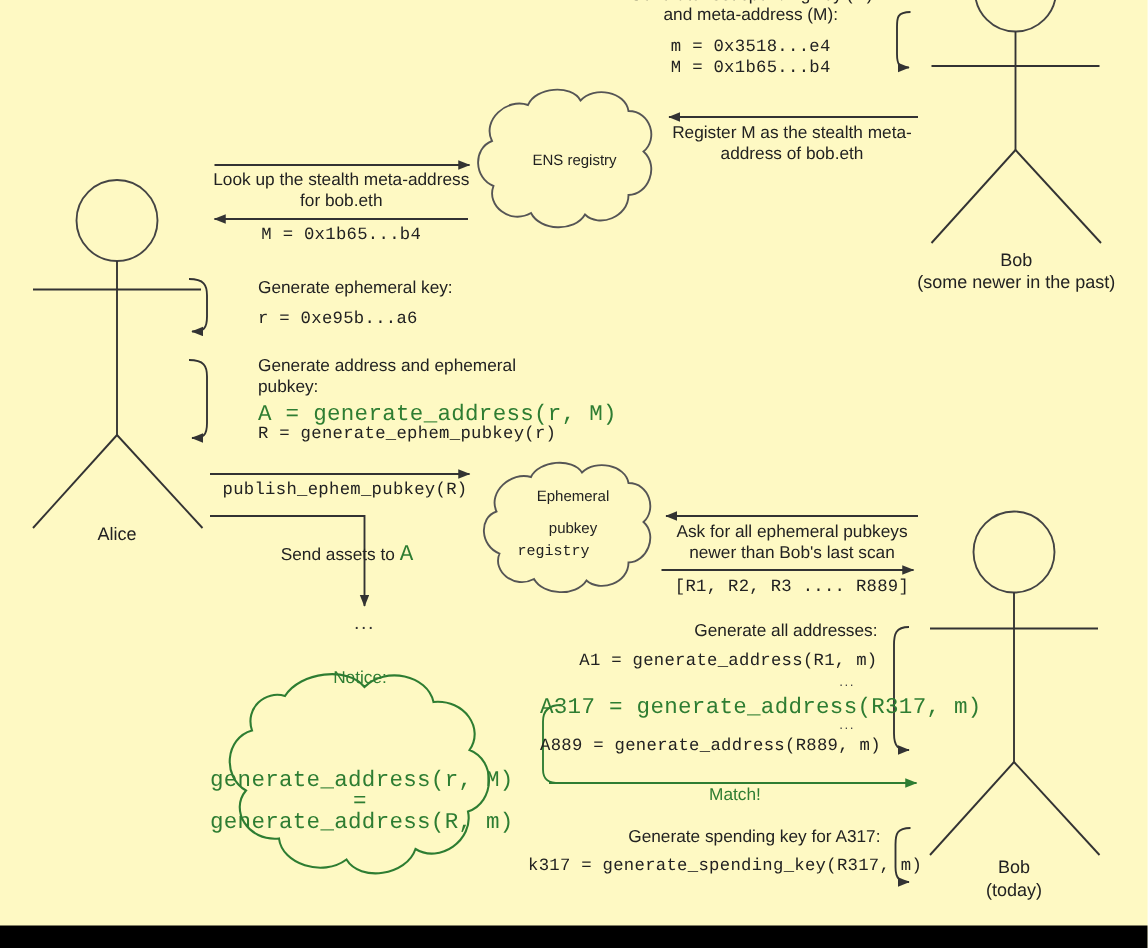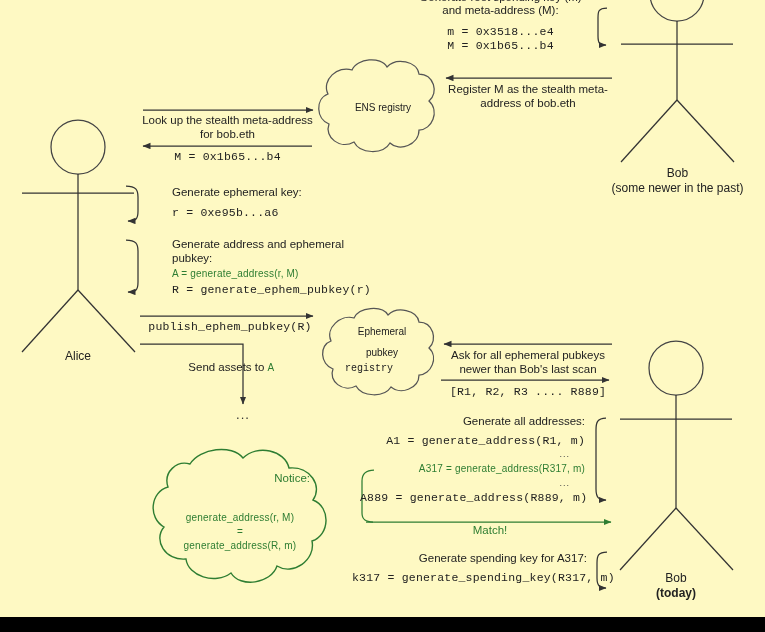--- a/index.html
+++ b/index.html
@@ -4,21 +4,21 @@
 <style>
   html,body{margin:0;padding:0;background:#ffffff;}
   body{width:765px;height:632px;overflow:hidden;
        font-family:"Liberation Sans",sans-serif;color:#1a1a1a;}
   #stage{position:relative;width:765px;height:632px;background:#fef9c3;}
   svg.layer{position:absolute;left:0;top:0;width:765px;height:632px;}
   .lbl{position:absolute;white-space:pre;line-height:1.18;}
   .sans{font-family:"Liberation Sans",sans-serif;font-size:11.5px;color:#222;}
   .mono{font-family:"Liberation Mono",monospace;font-size:11.5px;color:#222;letter-spacing:.2px;}
   .grn{color:#2e7d32;}
-  .grnmono{font-family:Liberation Sans, sans-serif;font-size:10px;color:#2e7d32;letter-spacing:.2px;}
+  .grnmono{font-family:Liberation Mono, monospace;font-size:15px;color:#2e7d32;letter-spacing:.2px;}
   .ctr{text-align:center;}
   .rt{text-align:right;}
   .big{font-size:10px;}
   .dots{font-family:"Liberation Sans",sans-serif;font-size:13px;color:#333;letter-spacing:1px;}
   .smdots{font-family:"Liberation Sans",sans-serif;font-size:9px;color:#444;letter-spacing:1px;}
   .actor{font-family:"Liberation Sans",sans-serif;font-size:12px;color:#222;text-align:center;}
   #bottombar{position:absolute;left:0;top:617px;width:765px;height:15px;background:#000;}
 </style>
 </head>
 <body>
@@ -198,27 +198,27 @@
   <div class="lbl smdots rt" style="left:360px;top:449px;width:210px;">...</div>
   <div class="lbl grnmono rt" style="left:360px;top:463px;width:225px;">A317 = generate_address(R317, m)</div>
   <div class="lbl smdots rt" style="left:360px;top:478px;width:210px;">...</div>
   <div class="lbl mono rt" style="left:360px;top:491px;width:225px;">A889 = generate_address(R889, m)</div>
 
   <div class="lbl sans ctr grn" style="left:400px;top:524px;width:180px;">Match!</div>
 
   <div class="lbl sans rt" style="left:360px;top:552px;width:227px;">Generate spending key for A317:</div>
   <div class="lbl mono rt" style="left:352px;top:571px;width:235px;">k317 = generate_spending_key(R317, m)</div>
 
-  <div class="lbl sans ctr grn" style="left:170px;top:472px;width:140px;text-align:right;">Notice:</div>
+  <div class="lbl sans ctr grn" style="left:170px;top:446px;width:140px;">Notice:</div>
   <div class="lbl grnmono ctr" style="left:140px;top:512px;width:200px;">generate_address(r, M)</div>
   <div class="lbl grnmono ctr" style="left:140px;top:526px;width:200px;">=</div>
   <div class="lbl grnmono ctr" style="left:140px;top:540px;width:200px;">generate_address(R, m)</div>
 
   <div class="lbl actor" style="left:38px;top:349px;width:80px;">Alice</div>
 
   <div class="lbl actor" style="left:600px;top:166px;width:155px;">Bob</div>
   <div class="lbl actor" style="left:600px;top:181px;width:155px;">(some newer in the past)</div>
 
   <div class="lbl actor" style="left:620px;top:571px;width:112px;">Bob</div>
-  <div class="lbl actor" style="left:620px;top:586px;width:112px;font-weight:bold;">(today)</div>
+  <div class="lbl actor" style="left:620px;top:586px;width:112px;">(today)</div>
 
   <div id="bottombar"></div>
 </div>
 
 </body></html>

